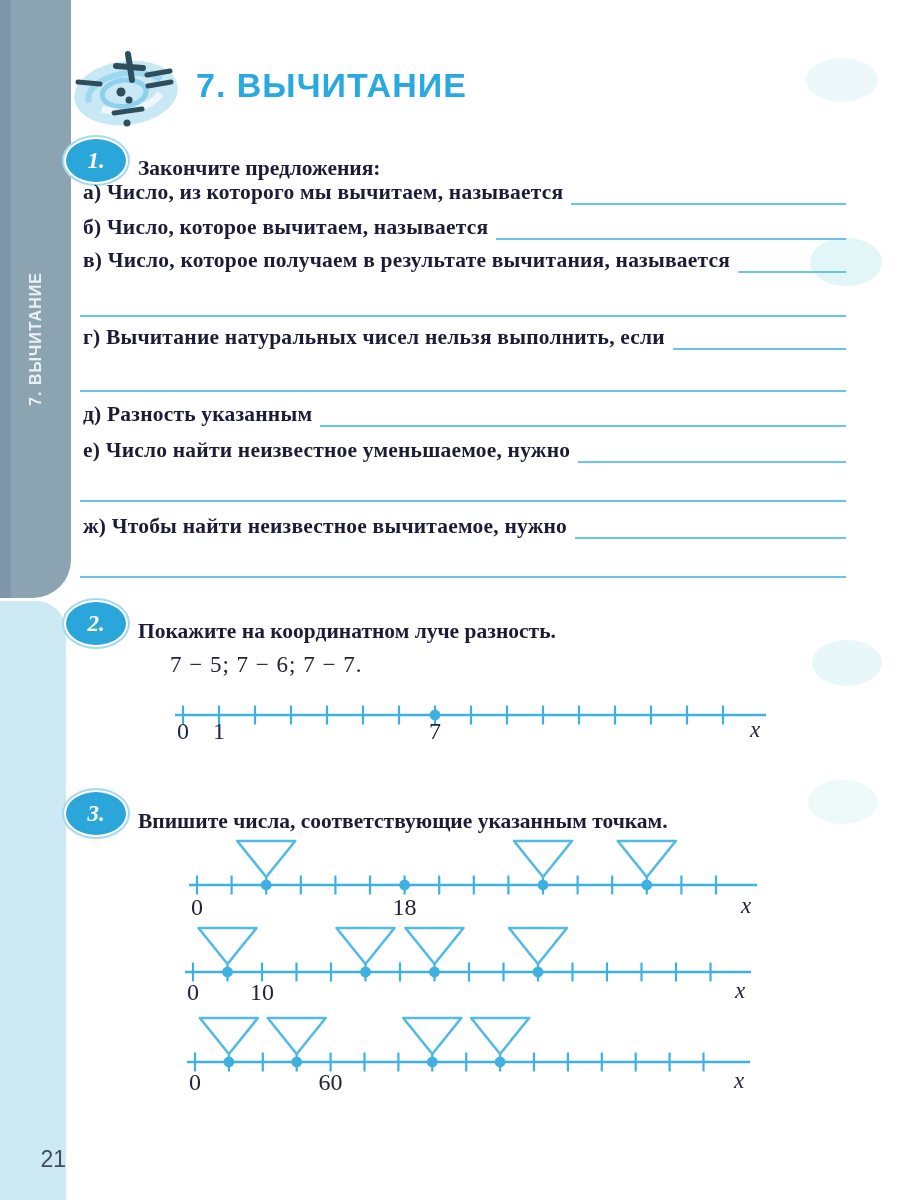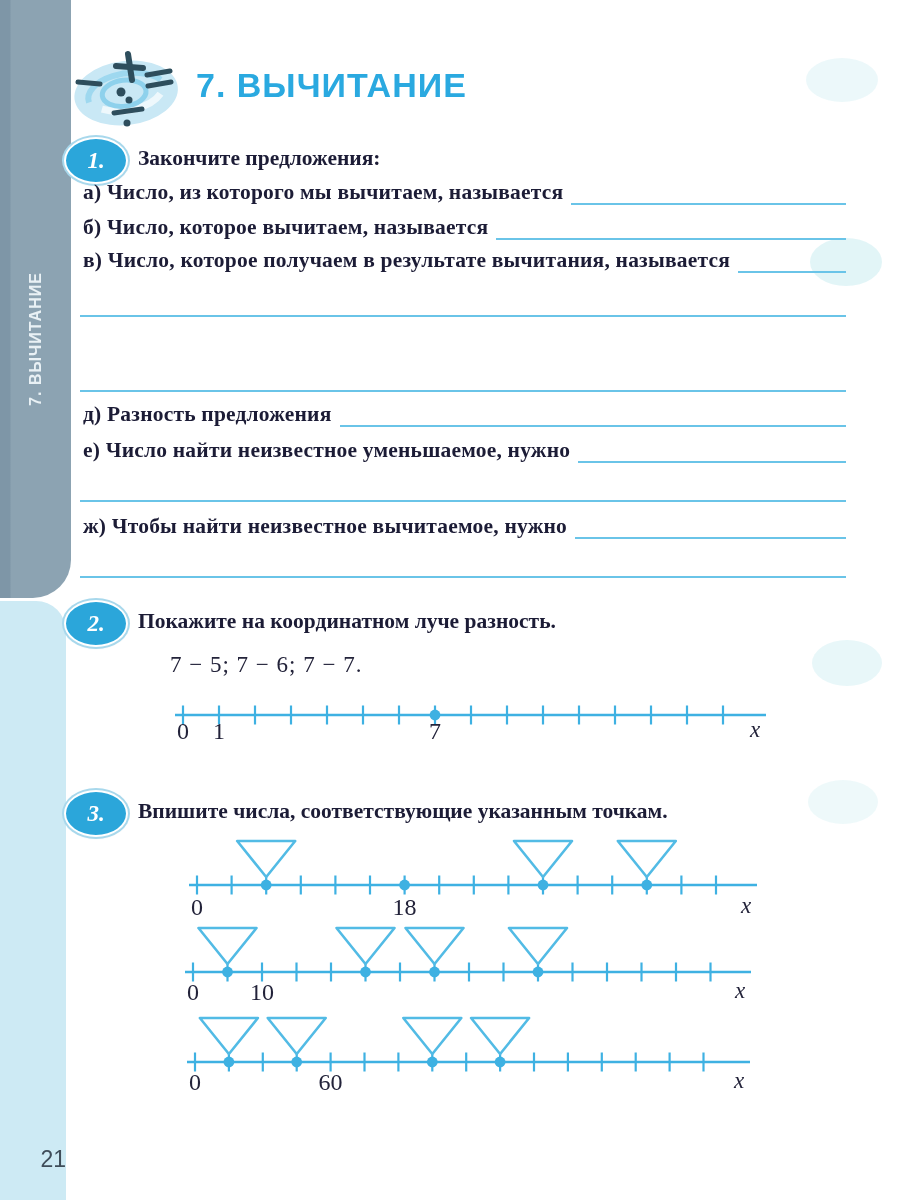--- a/index.html
+++ b/index.html
@@ -25,21 +25,21 @@
               font-family:"Liberation Sans",sans-serif;font-weight:bold;font-size:34px;
               color:#2aa9e0;letter-spacing:1px;white-space:nowrap;}
 
   
   .badge{position:absolute;left:64px;width:60px;height:43px;border-radius:50%;
          background:#2ba6da;border:2.5px solid #ffffff;
          box-shadow:0 0 0 2px #a8d8ec,0 1px 2px rgba(60,110,140,.25);
          display:flex;align-items:center;justify-content:center;
          font-style:italic;font-weight:bold;font-size:23px;color:#ffffff;}
   .b1{top:137px}.b2{top:600px}.b3{top:790px}
-  .heading{position:absolute;left:138px;font-weight:bold;font-size:21.5px;color:#1c1c36;white-space:nowrap;}
+  .heading{position:absolute;left:138px;font-weight:bold;font-size:21.5px;color:#1c1c36;white-space:nowrap;margin-top:10px;}
   .h1{top:146px}.h2{top:609px}.h3{top:799px}
 
   
   .item-row{position:absolute;left:83px;width:763px;height:26px;display:flex;align-items:flex-end;
             font-weight:bold;font-size:21.5px;color:#1c1c36;letter-spacing:.2px;}
   .item-row .t{white-space:nowrap;margin-top:41px;}
   .item-row .blank{flex:1;min-width:24px;margin-left:8px;border-bottom:2px solid #6ac4e8;height:100%;}
   .r0{top:179px}.r1{top:214px}.r2{top:247px}.r3{top:324px}.r4{top:401px}.r5{top:437px}.r6{top:513px}
   .full-line{position:absolute;left:80px;width:766px;border-top:2px solid #6ac4e8;height:0;}
   .f0{top:315px}.f1{top:390px}.f2{top:500px}.f3{top:576px}
@@ -106,23 +106,27 @@
   </div>
   <div class="item-row r2">
     <span class="t">в) Число, которое получаем в результате вычитания, называется</span>
     <span class="blank"></span>
   </div>
   <div class="item-row r1">
     <span class="t">б) Число, которое вычитаем, называется</span>
     <span class="blank"></span>
   </div>
   <div class="full-line f0"></div>
+  <div class="item-row r3">
+    <span class="t">г) Вычитание натуральных чисел нельзя выполнить, если</span>
+    <span class="blank"></span>
+  </div>
   <div class="full-line f1"></div>
   <div class="item-row r4">
-    <span class="t">д) Разность предложения</span>
+    <span class="t">д) Разность указанным</span>
     <span class="blank"></span>
   </div>
   <div class="item-row r5">
     <span class="t">е) Число найти неизвестное уменьшаемое, нужно</span>
     <span class="blank"></span>
   </div>
   <div class="full-line f2"></div>
   <div class="item-row r6">
     <span class="t">ж) Чтобы найти неизвестное вычитаемое, нужно</span>
     <span class="blank"></span>

